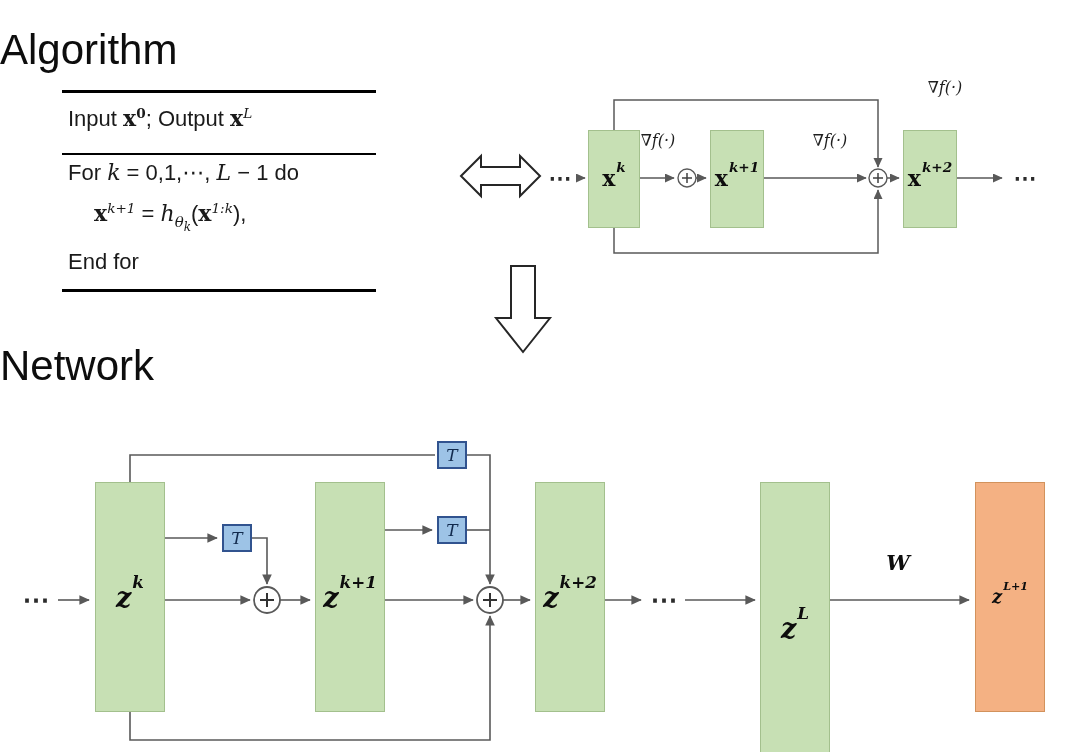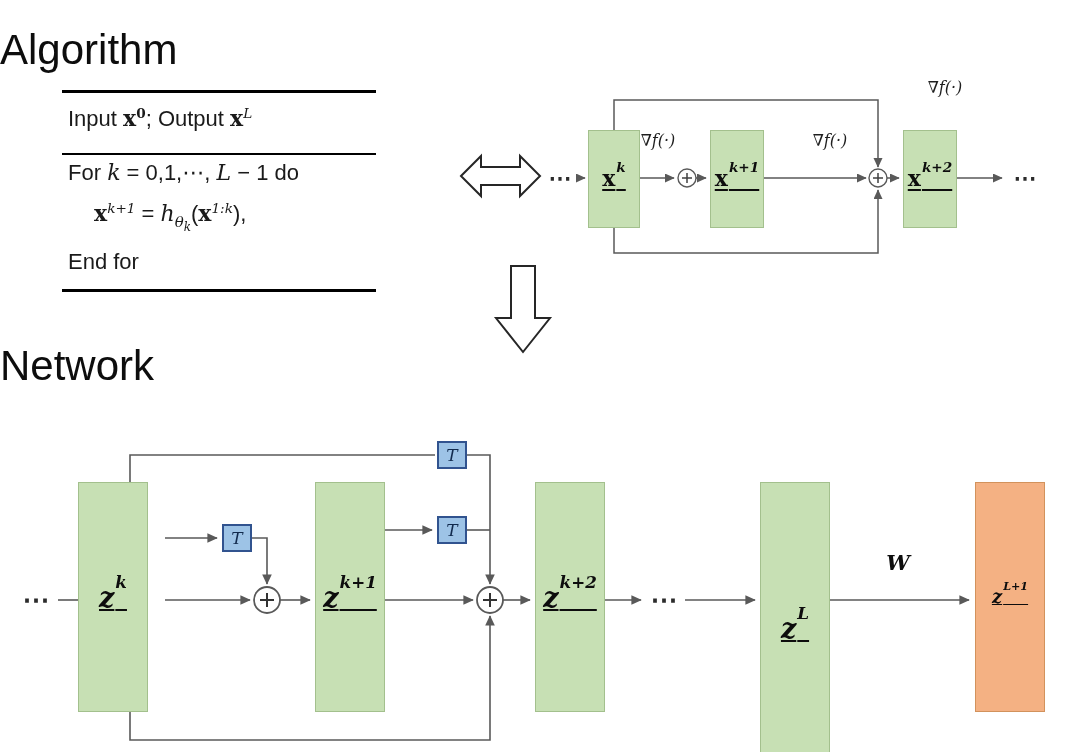--- a/index.html
+++ b/index.html
@@ -22,21 +22,21 @@
   .mbfi { font-family:"DejaVu Serif",serif; font-weight:700; font-style:italic; }
   .mi   { font-family:"DejaVu Serif",serif; font-style:italic; font-weight:400; }
   sup.sup-u { font-family:"DejaVu Serif",serif; font-size:0.62em; font-weight:700; }
   sup.sup-i { font-family:"DejaVu Serif",serif; font-size:0.62em; font-style:italic; }
   sub.sub1 { font-size:0.68em; }
   sub.sub2 { font-size:0.8em; }
 
   .gbox,.obox { position:absolute; display:flex; align-items:center; justify-content:center;
                 background:var(--green,#c7e0b4); border:1px solid var(--green_border,#a3c08d); }
   .obox { background:var(--orange,#f4b183); border-color:var(--orange_border,#d2925c); }
-  .nlabel { white-space:nowrap; color:#0d0d0d;text-decoration:underline; }
+  .nlabel { white-space:nowrap; color:#0d0d0d; }
   .bsup { font-family:"DejaVu Serif",serif; font-style:italic; font-weight:700;
           font-size:0.62em; position:relative; top:-0.5em; margin-left:1px; }
 
   .gradlbl { position:absolute; text-align:center; font-family:"DejaVu Serif",serif;
              font-style:italic; font-size:16px; color:#1f1f1f; white-space:nowrap; }
   .dots { position:absolute; text-align:center; font-family:"DejaVu Serif",serif;
           font-weight:700; color:#2b2b2b; }
   .dots.sm { font-size:23px; line-height:30px; }
   .dots.lg { font-size:27px; line-height:32px; }
 
@@ -138,21 +138,21 @@
       <span class="nlabel"><b class="mbf">x</b><sup class="bsup">k+2</sup></span>
     </div>
 
   <div class="gradlbl" style="left:628px;top:131px;width:60px">∇f(·)</div>
   <div class="gradlbl" style="left:795px;top:131px;width:70px">∇f(·)</div>
   <div class="gradlbl" style="left:905px;top:78px;width:80px">∇f(·)</div>
 
   <div class="dots lg" style="left:16px;top:584px;width:40px">⋯</div>
   <div class="dots lg" style="left:644px;top:584px;width:40px">⋯</div>
 
-  <div class="gbox" style="left:78px;top:482px;width:70px;height:230px;font-size:27px">
+  <div class="gbox" style="left:95px;top:482px;width:70px;height:230px;font-size:27px">
       <span class="nlabel"><b class="mbfi">z</b><sup class="bsup">k</sup></span>
     </div>
   <div class="gbox" style="left:315px;top:482px;width:70px;height:230px;font-size:27px">
       <span class="nlabel"><b class="mbfi">z</b><sup class="bsup">k+1</sup></span>
     </div>
   <div class="gbox" style="left:535px;top:482px;width:70px;height:230px;font-size:27px">
       <span class="nlabel"><b class="mbfi">z</b><sup class="bsup">k+2</sup></span>
     </div>
   <div class="gbox" style="left:760px;top:482px;width:70px;height:292px;font-size:27px">
       <span class="nlabel"><b class="mbfi">z</b><sup class="bsup">L</sup></span>

